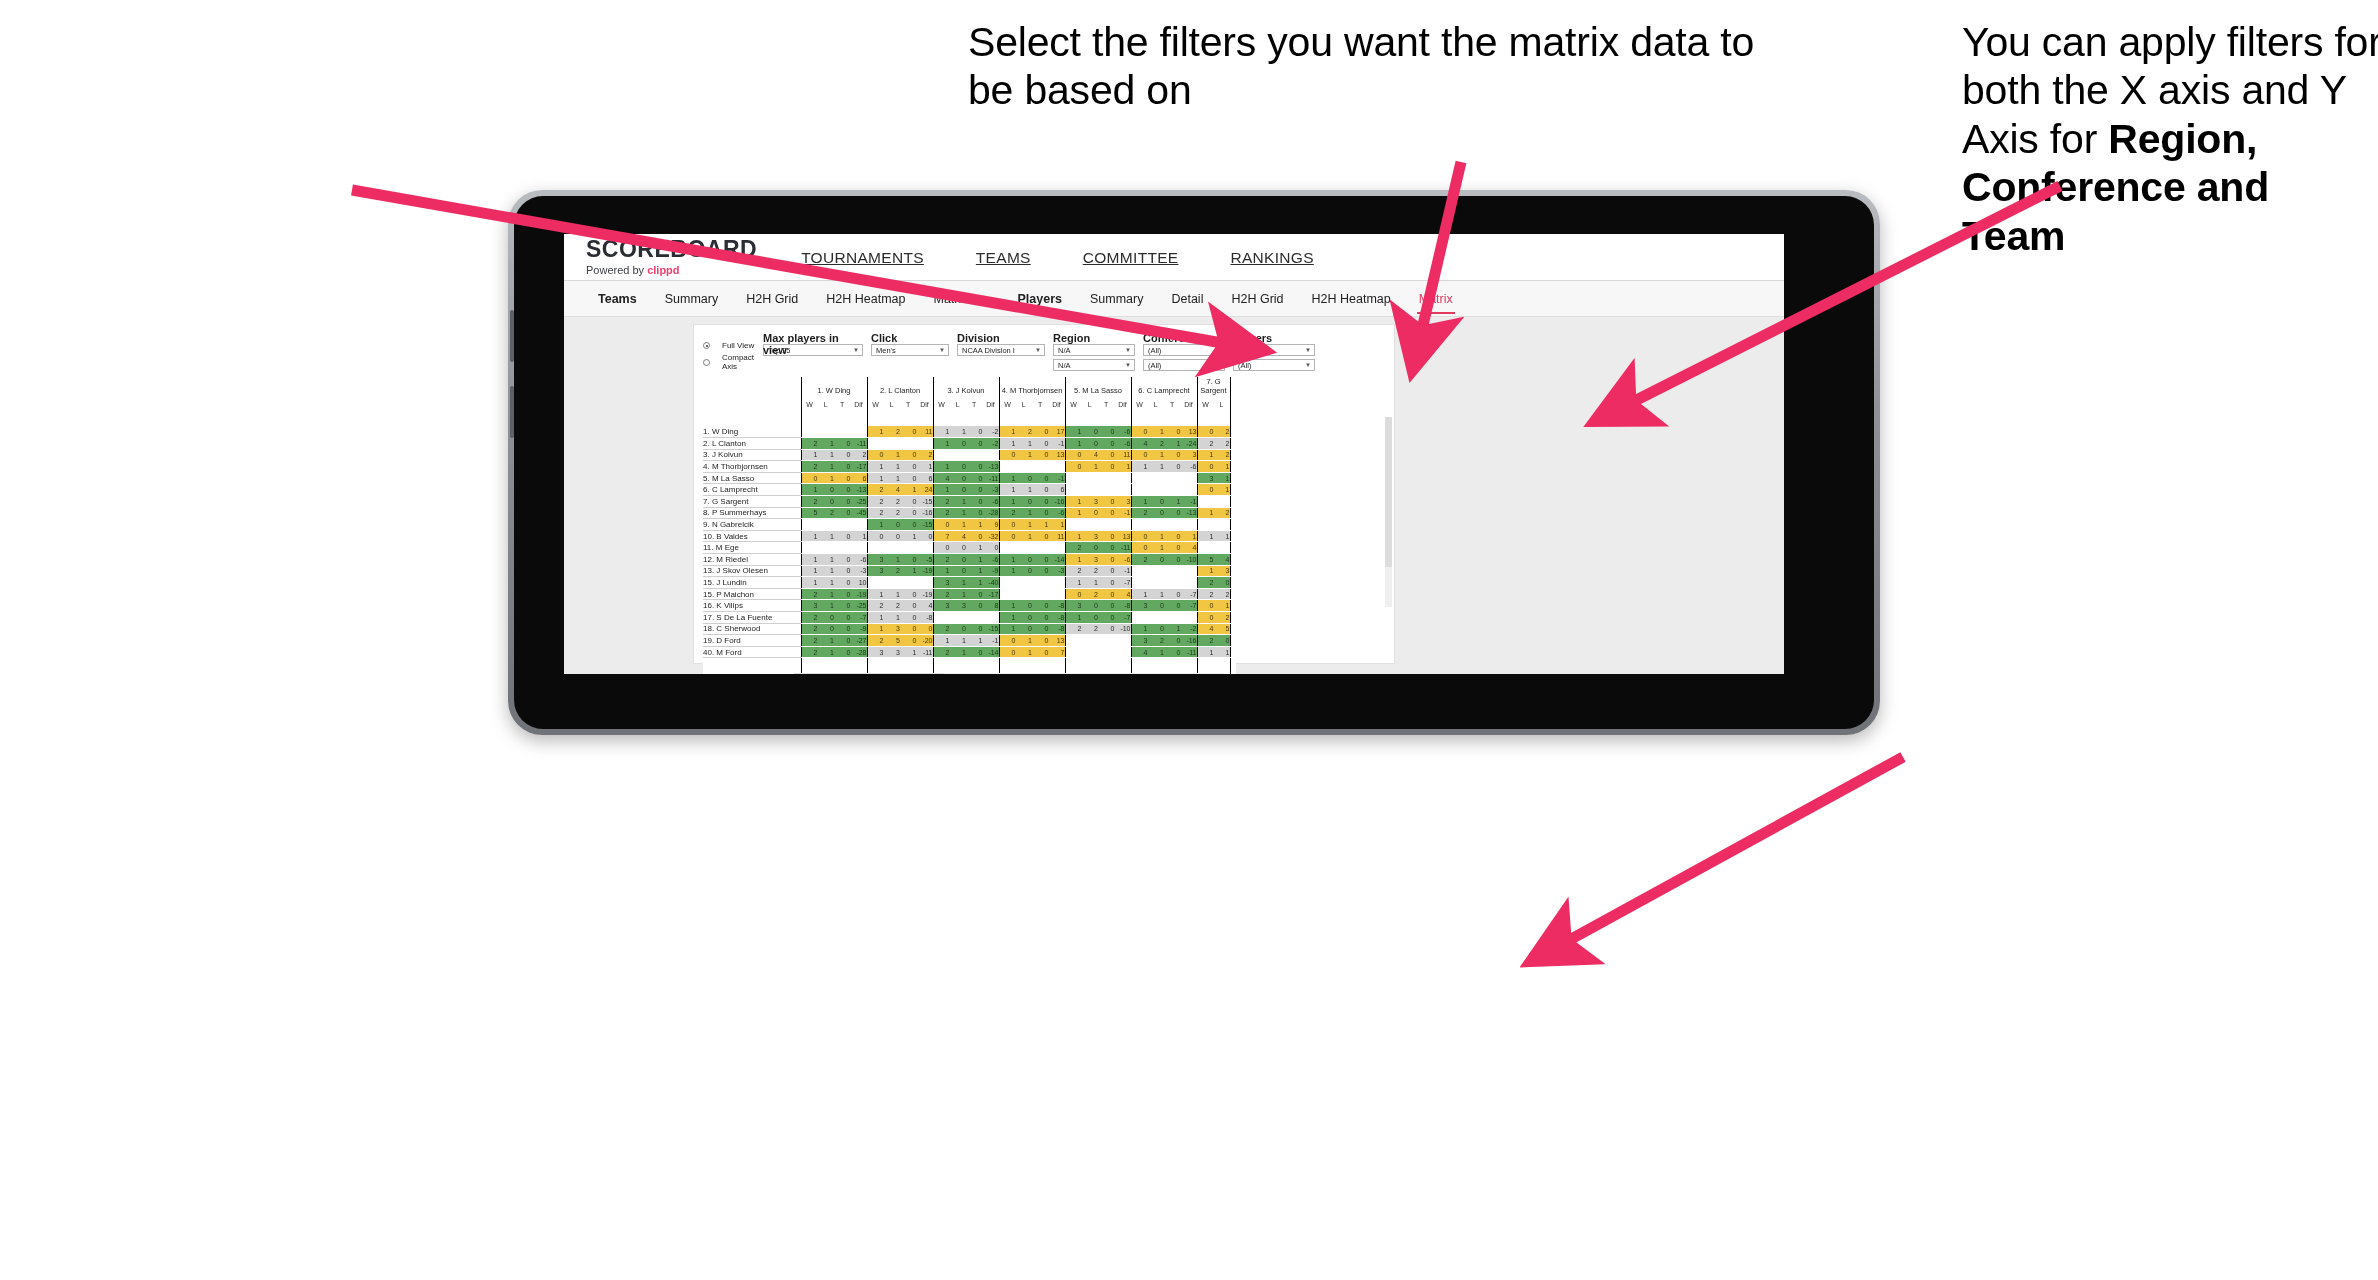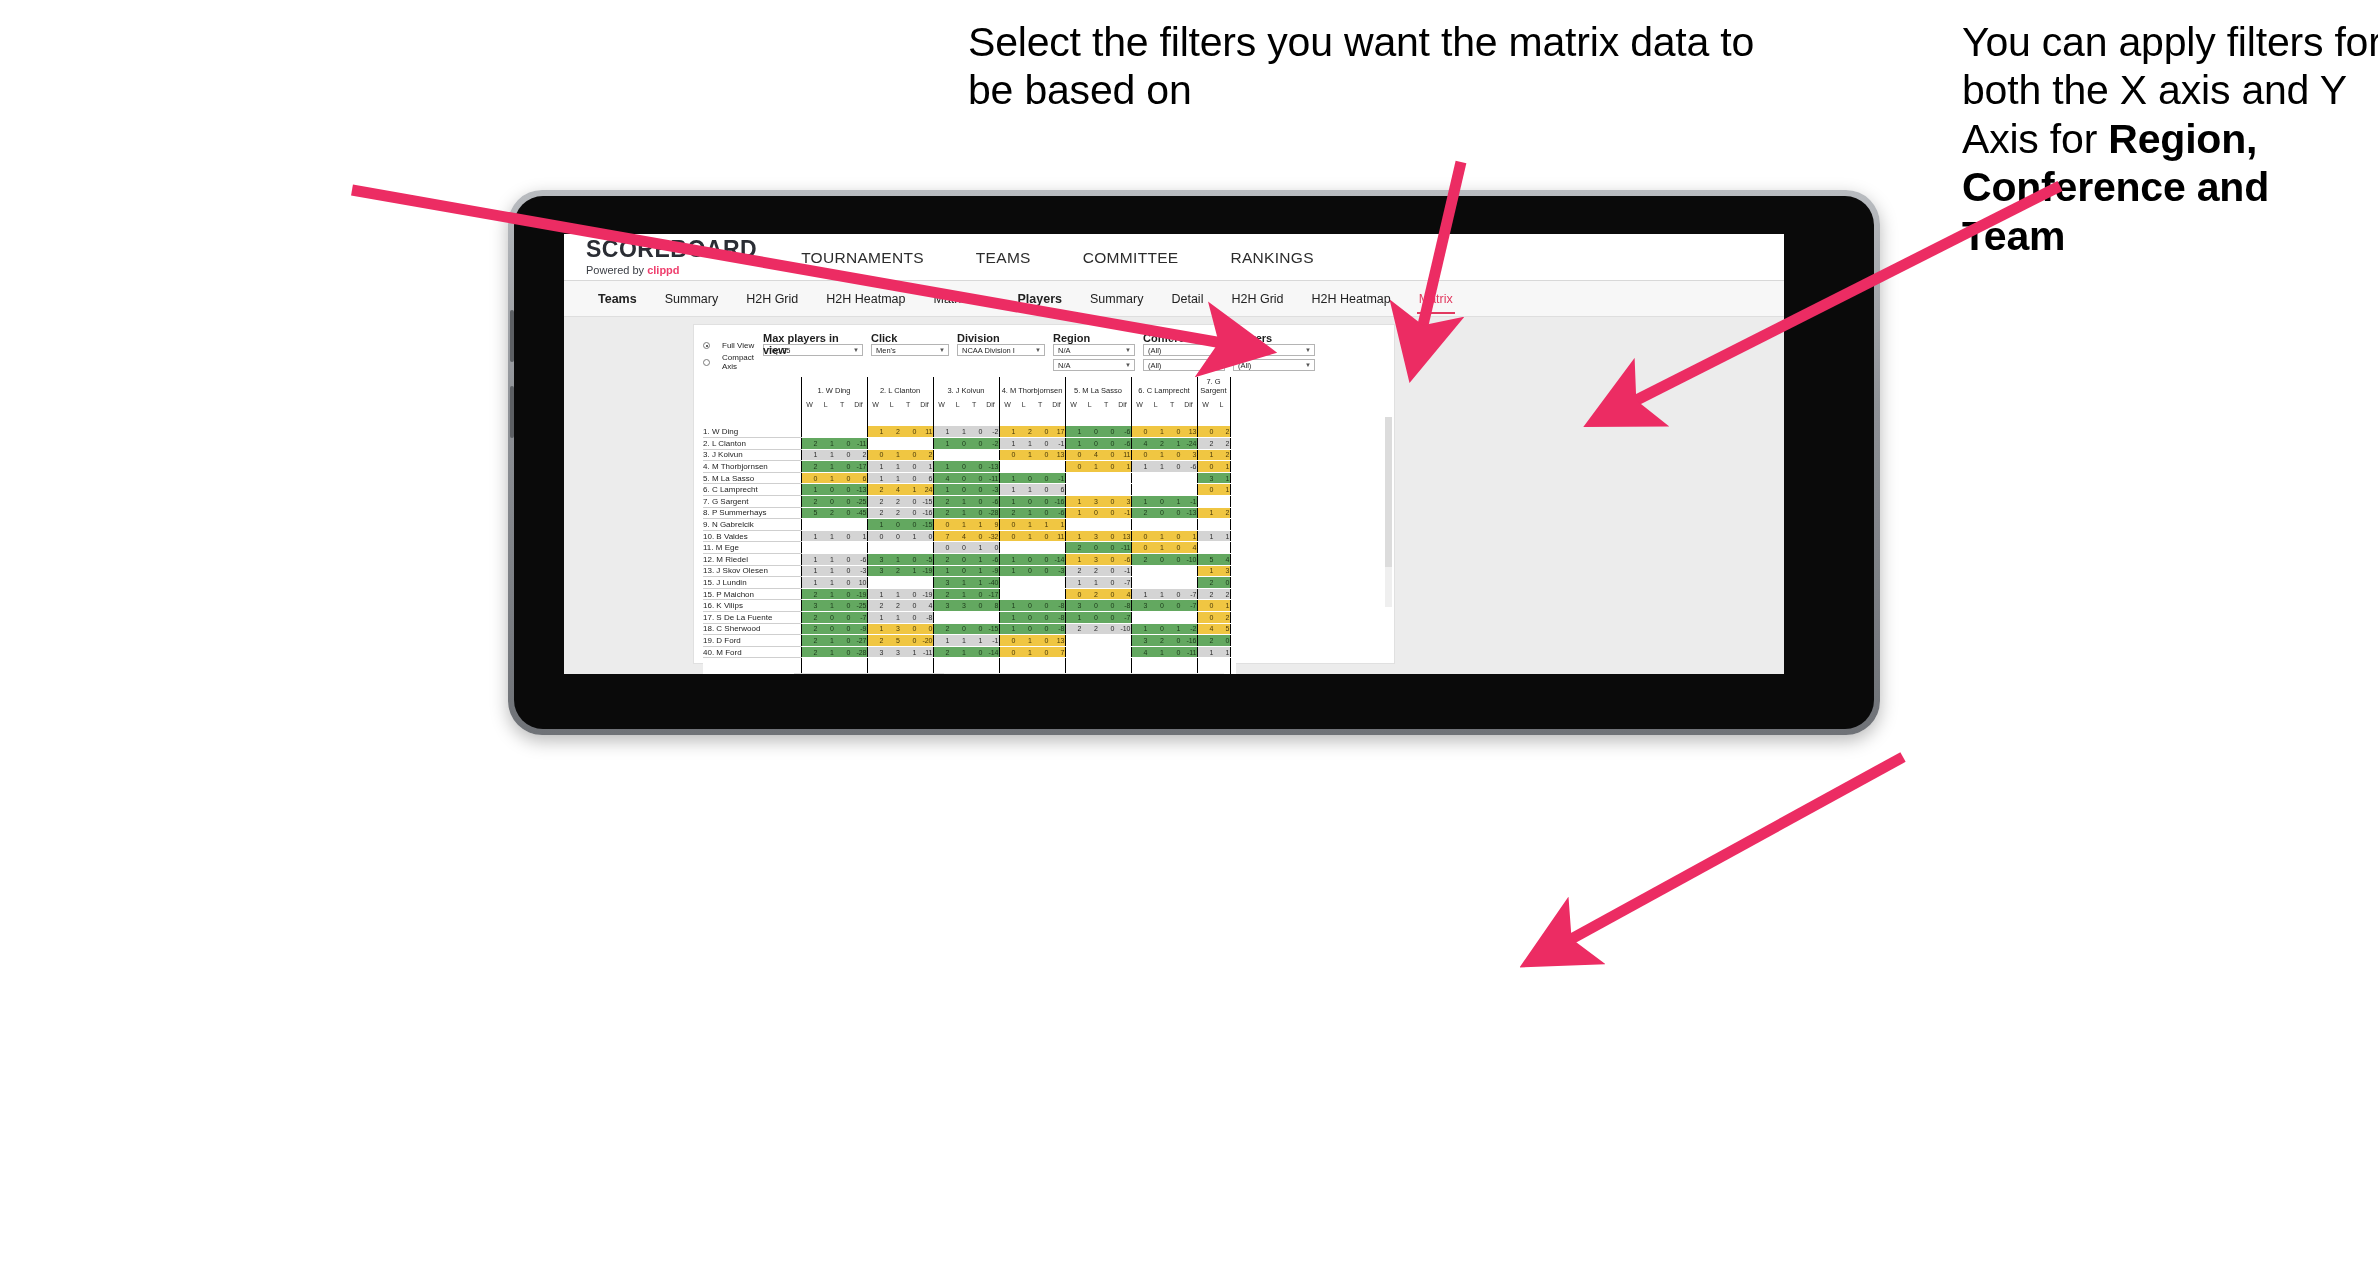--- a/index.html
+++ b/index.html
@@ -66,21 +66,21 @@
   .brand-name {
     font-size: 23px; font-weight: bold; color:#2a2d34;
     letter-spacing: 0.5px; font-family:"Liberation Sans", sans-serif;
     line-height:1;
   }
   .brand-sub { font-size: 11px; color:#3a3d44; margin-top:3px; }
   .brand-sub .clippd { color:#ef3e6d; font-weight:bold; }
   .topnav { display:flex; align-items:center; height:100%; }
   .topnav-item {
     font-size: 15.5px; color:#2c2c2c; padding: 0 26px;
-    letter-spacing:.3px; line-height:47px;
+    letter-spacing:.3px; line-height:47px;text-decoration:underline;
   }
 
   
   .app-sub {
     height: 36px; background:#f7f7f7; display:flex; align-items:center;
     border-bottom:1px solid #dedede; position:relative;
   }
   .subgroup { display:flex; align-items:center; height:100%; }
   .subgroup.g1 { padding-left: 20px; }
   .subgroup.g2 { margin-left: 22px; }

